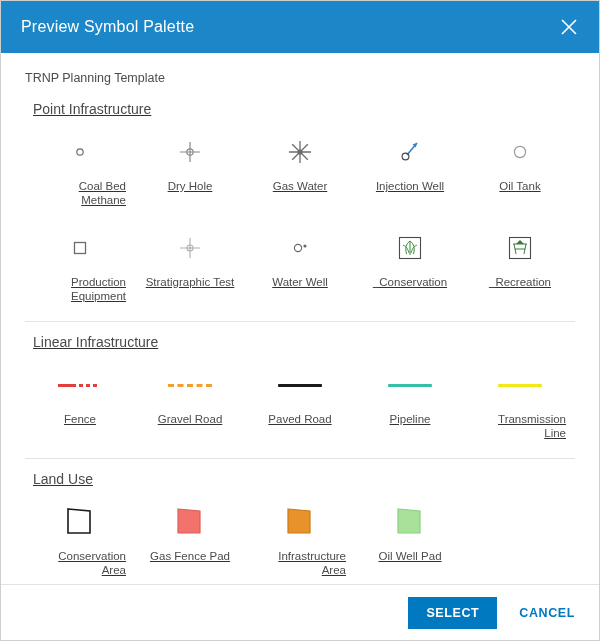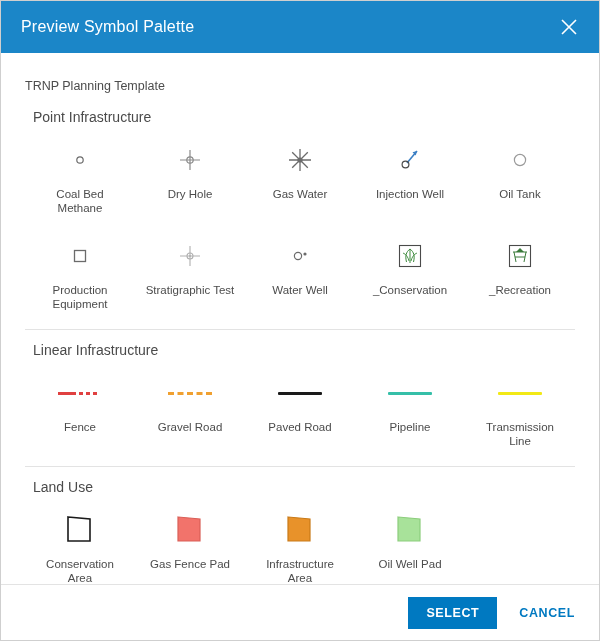--- a/index.html
+++ b/index.html
@@ -44,29 +44,30 @@
     display: flex;
     align-items: center;
     justify-content: center;
     cursor: pointer;
   }
   .close-btn svg { display:block; }
 
   .body {
     flex: 1 1 auto;
     overflow: hidden;
-    padding: 8px 0 0 0;
+    padding: 0 0 0 0;
   }
   .template-name {
     font-size: 12.5px;
     color: #4c4c4c;
     padding: 18px 0 10px 24px;
   }
   .section {
     padding: 0 24px;
+    text-decoration: underline;
   }
   .section-title {
     font-size: 14px;
     color: #4a4a4a;
     padding: 6px 0 6px 8px;
   }
   .divider {
     height: 1px;
     background: #e3e3e3;
     margin: 8px 24px 6px 24px;
@@ -88,21 +89,21 @@
     width: 60px;
     display: flex;
     align-items: center;
     justify-content: center;
   }
   .label {
     margin-top: 6px;
     font-size: 11.5px;
     line-height: 14px;
     color: #4c4c4c;
-    text-align: center;
+    text-align: right;
     max-width: 92px;
   }
   
   .line {
     width: 44px;
     height: 3px;
     border-radius: 1px;
   }
   .line.dashed {
     height: 0;

